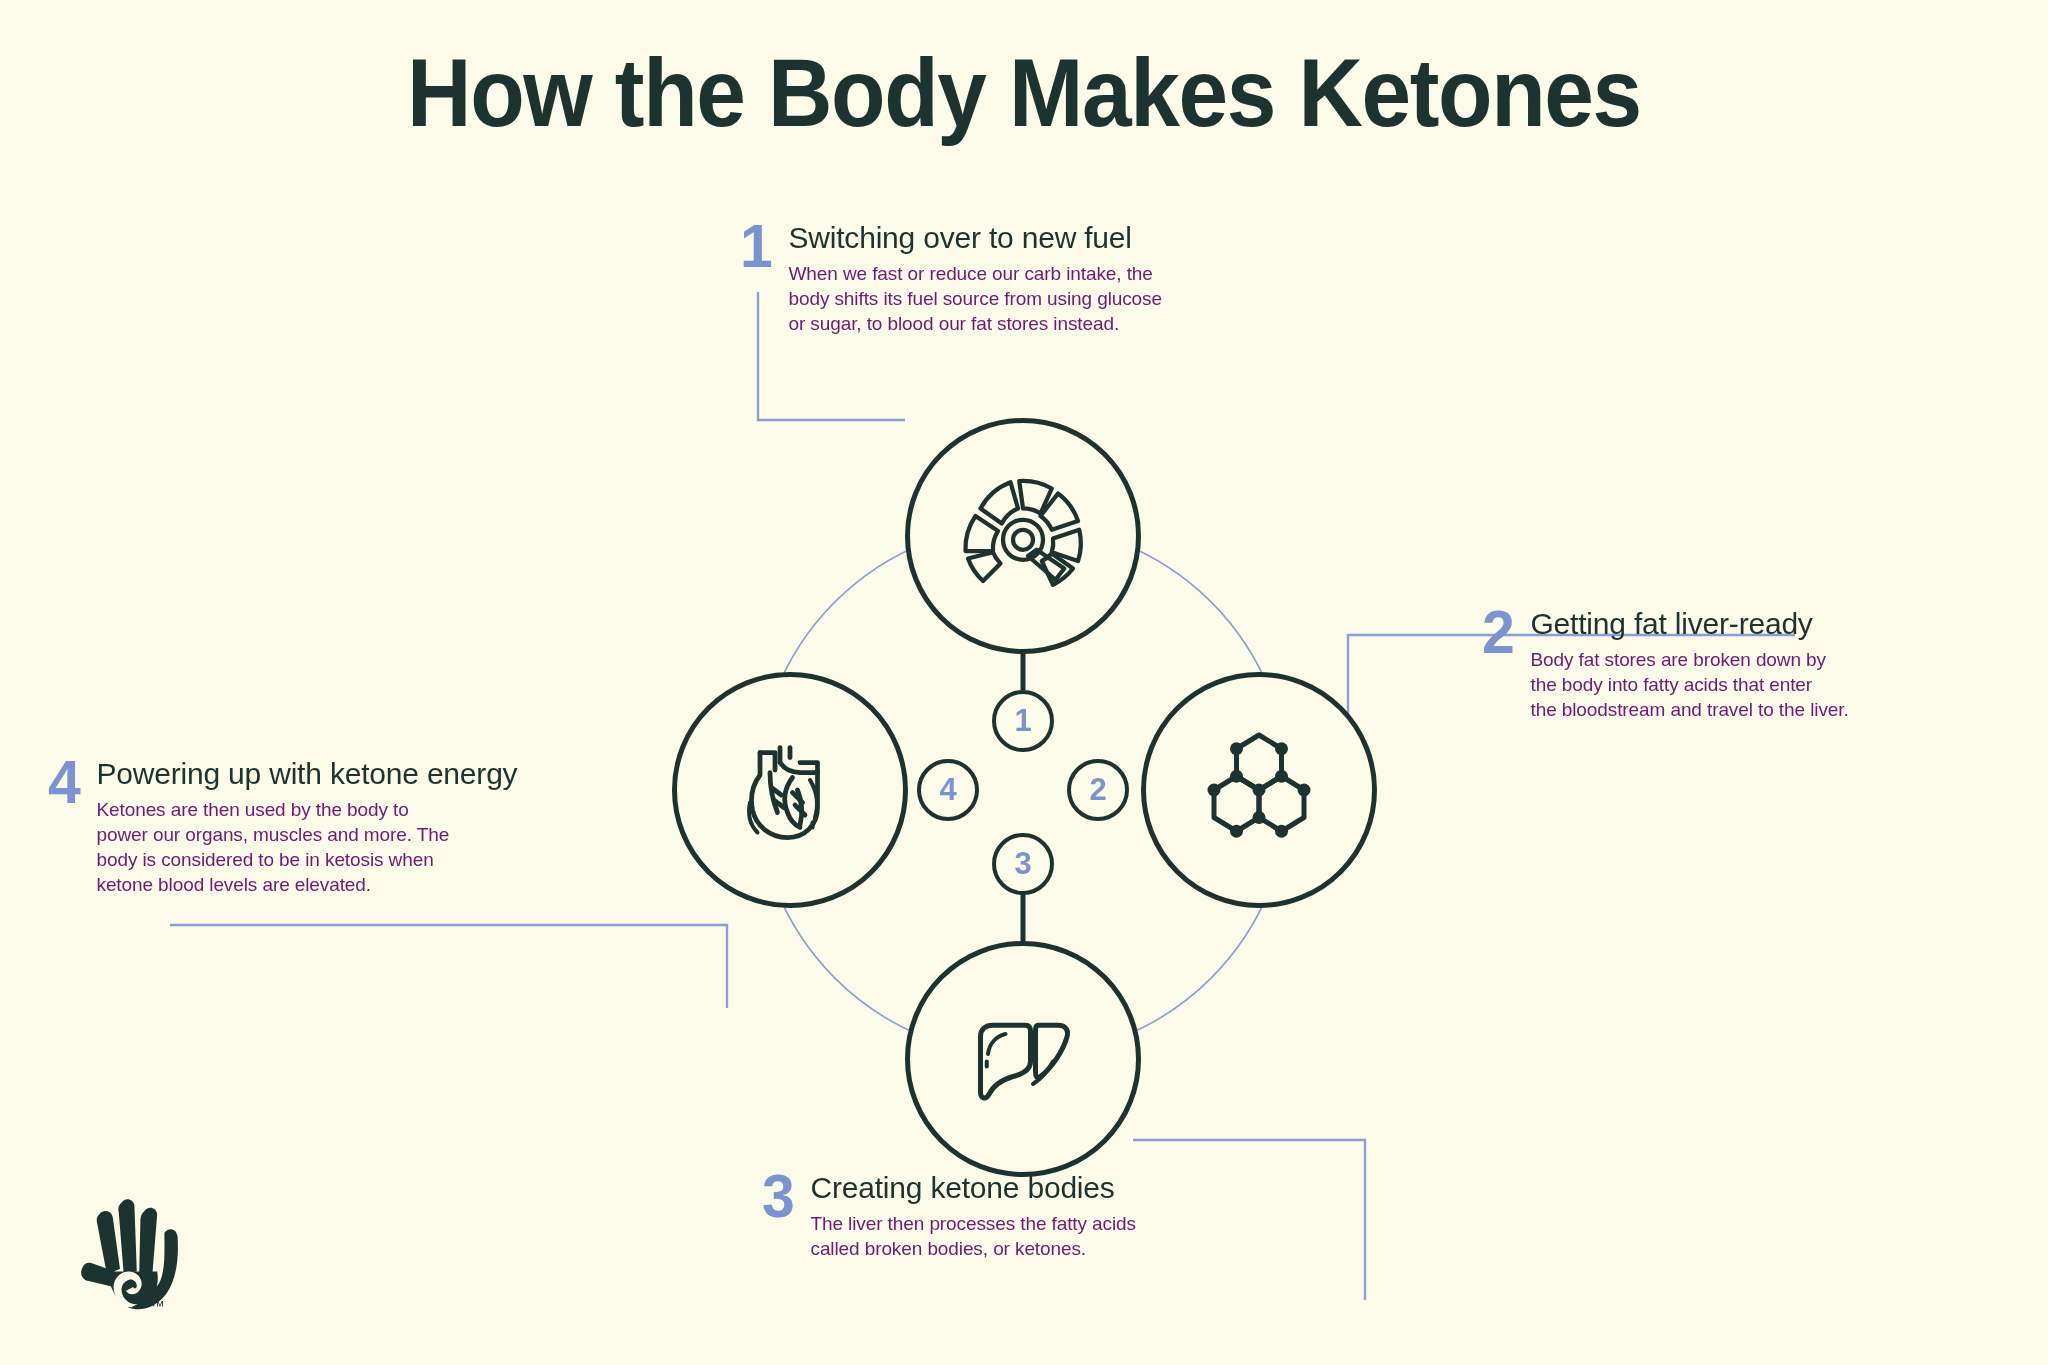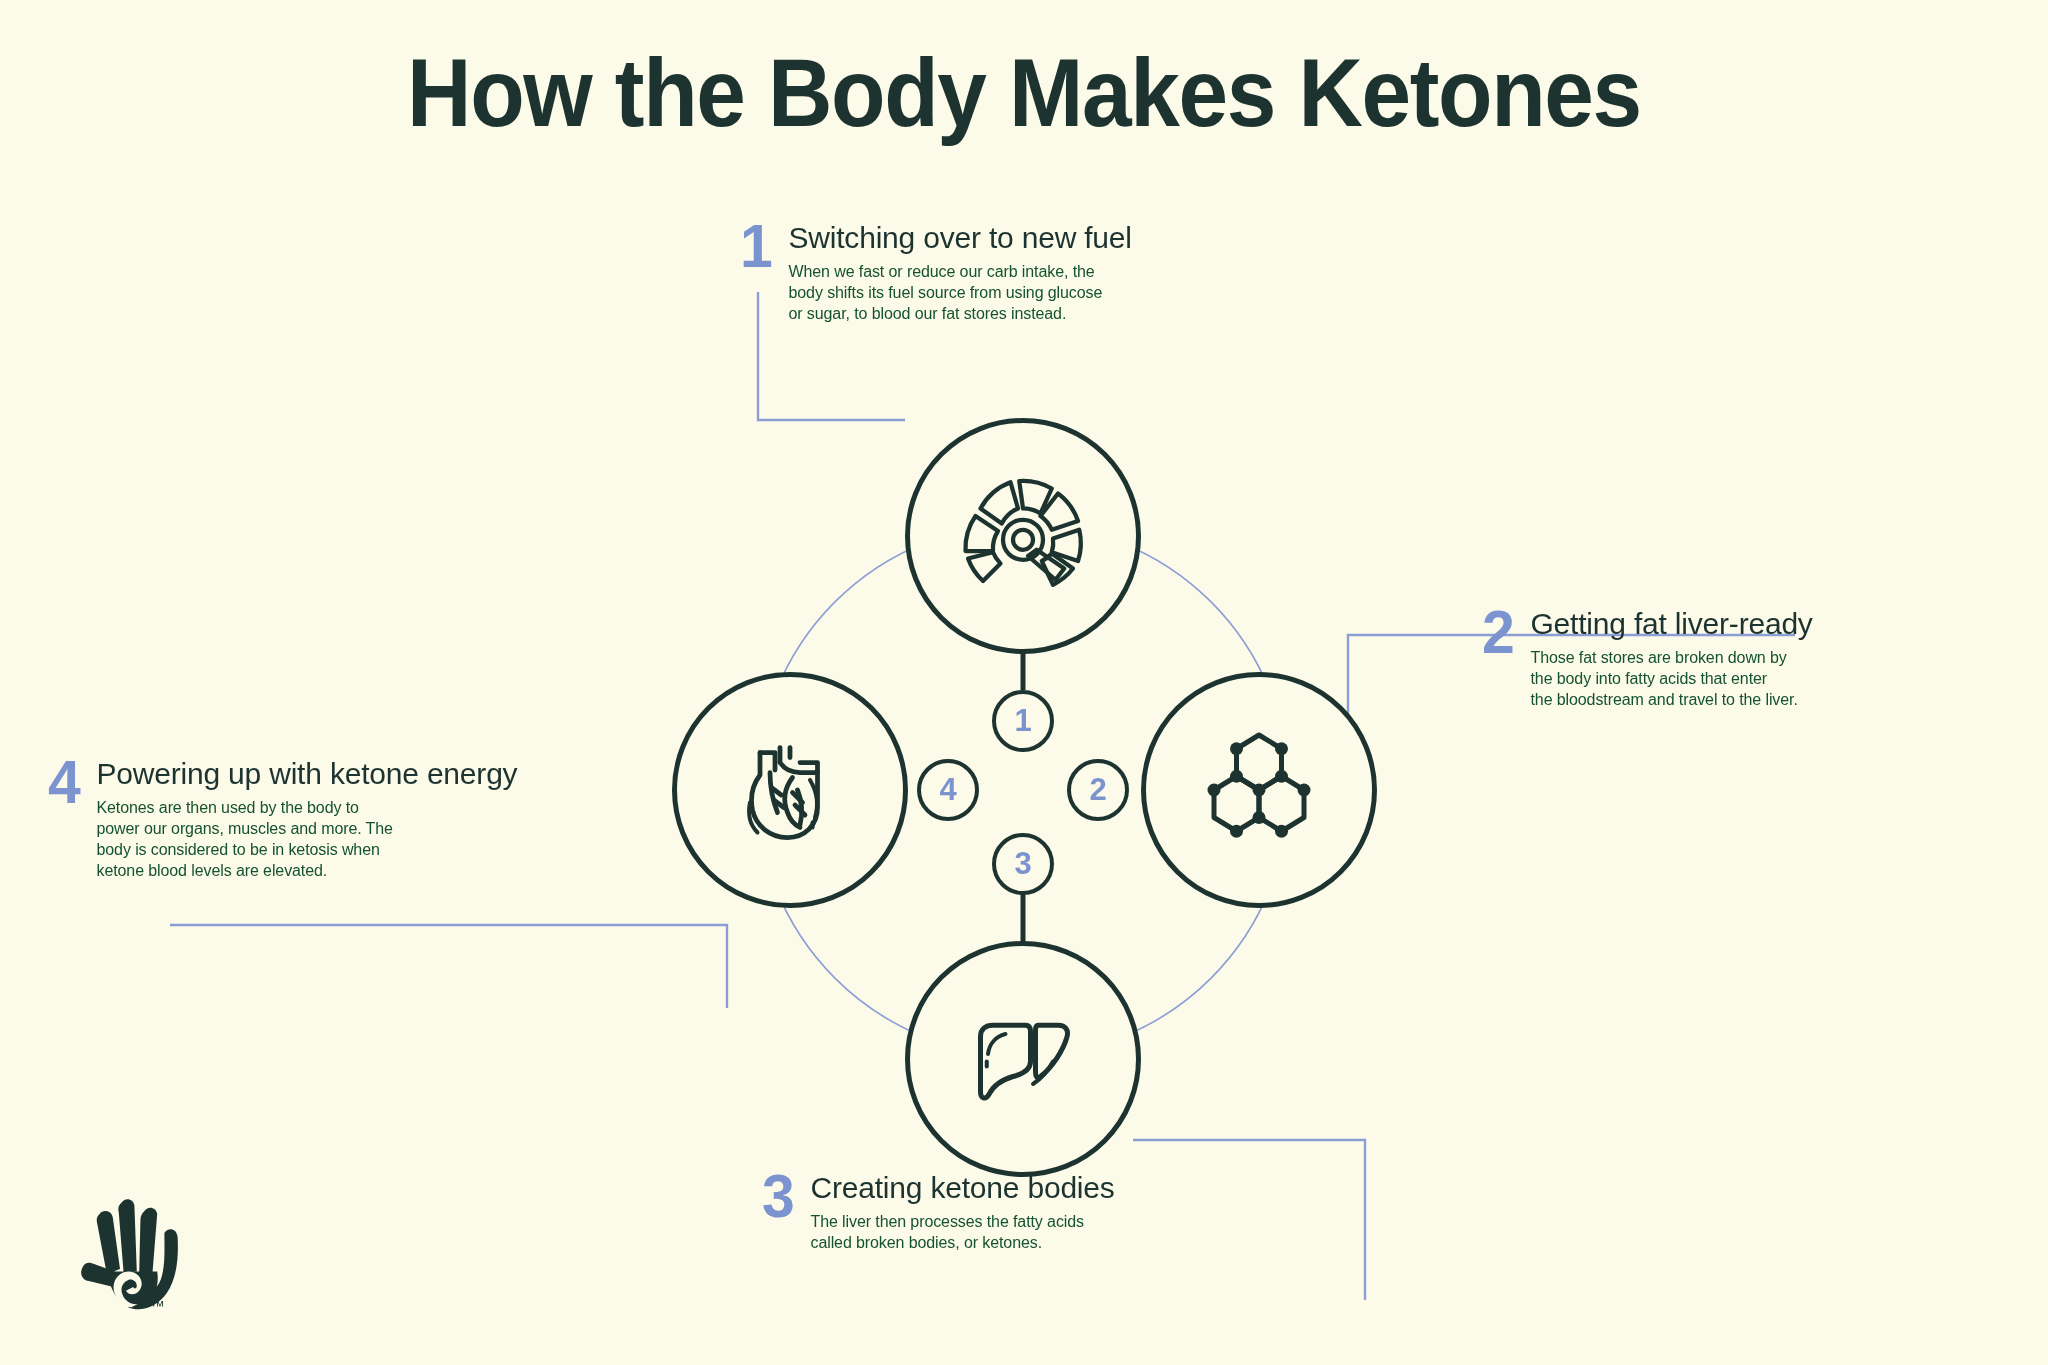--- a/index.html
+++ b/index.html
@@ -68,23 +68,23 @@
   .step-title {
     font-size: 30px;
     font-weight: 400;
     color: #1d3330;
     line-height: 1.05;
     margin-bottom: 7px;
     white-space: nowrap;
     letter-spacing: -0.2px;
   }
   .step-body {
-    font-size: 16px;
+    font-size: 19px;
     line-height: 1.32;
-    color: #14532d;
+    color: #701a75;
     letter-spacing: -0.1px;
   }
   .step-body div { white-space: nowrap; }
 
   
   #step-4 .step-title { }
 
   
   .icon-circle {
     position: absolute;
@@ -171,21 +171,21 @@
       </div>
     </div>
   </div>
 
   <div class="step-block" id="step-2" style="left:1482px; top:608px;">
     <div class="step-head">
       <div class="step-num">2</div>
       <div class="step-textcol">
         <div class="step-title">Getting fat liver-ready</div>
         <div class="step-body">
-          <div>Those fat stores are broken down by</div>
+          <div>Body fat stores are broken down by</div>
           <div>the body into fatty acids that enter</div>
           <div>the bloodstream and travel to the liver.</div>
         </div>
       </div>
     </div>
   </div>
 
   <div class="step-block" id="step-3" style="left:762px; top:1172px;">
     <div class="step-head">
       <div class="step-num">3</div>

